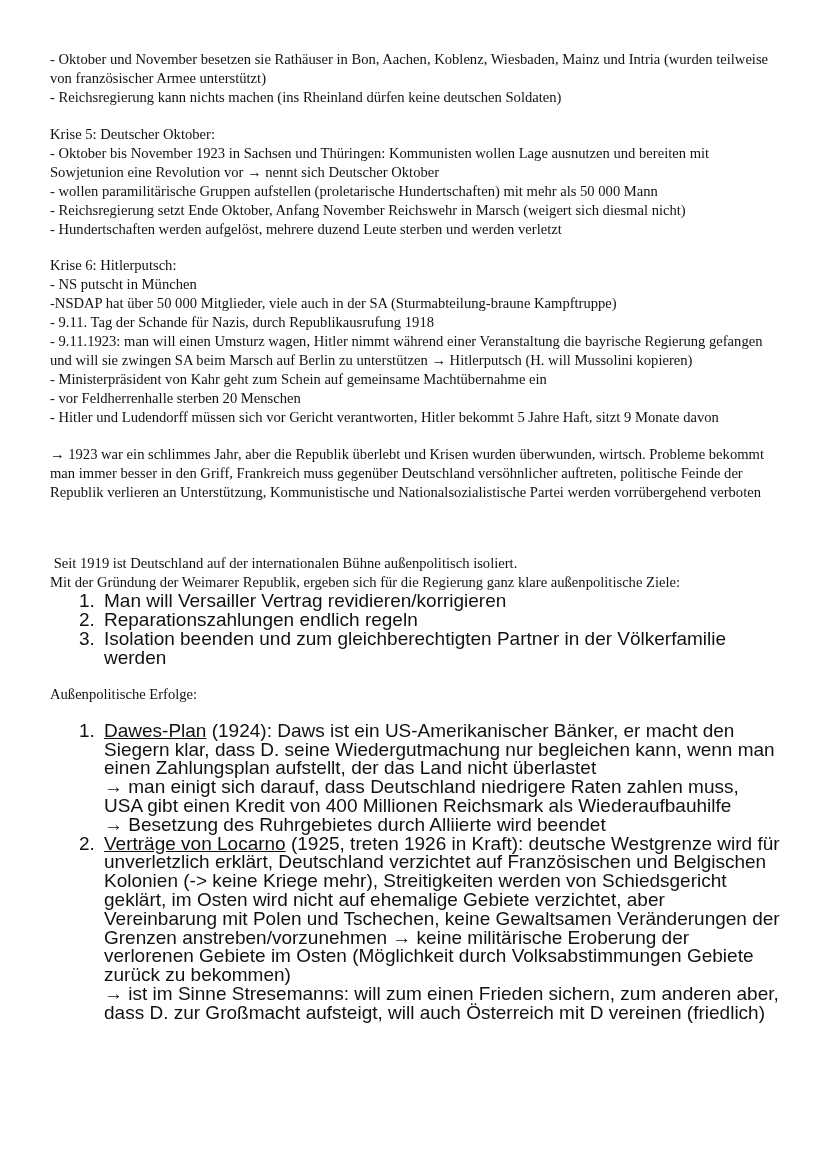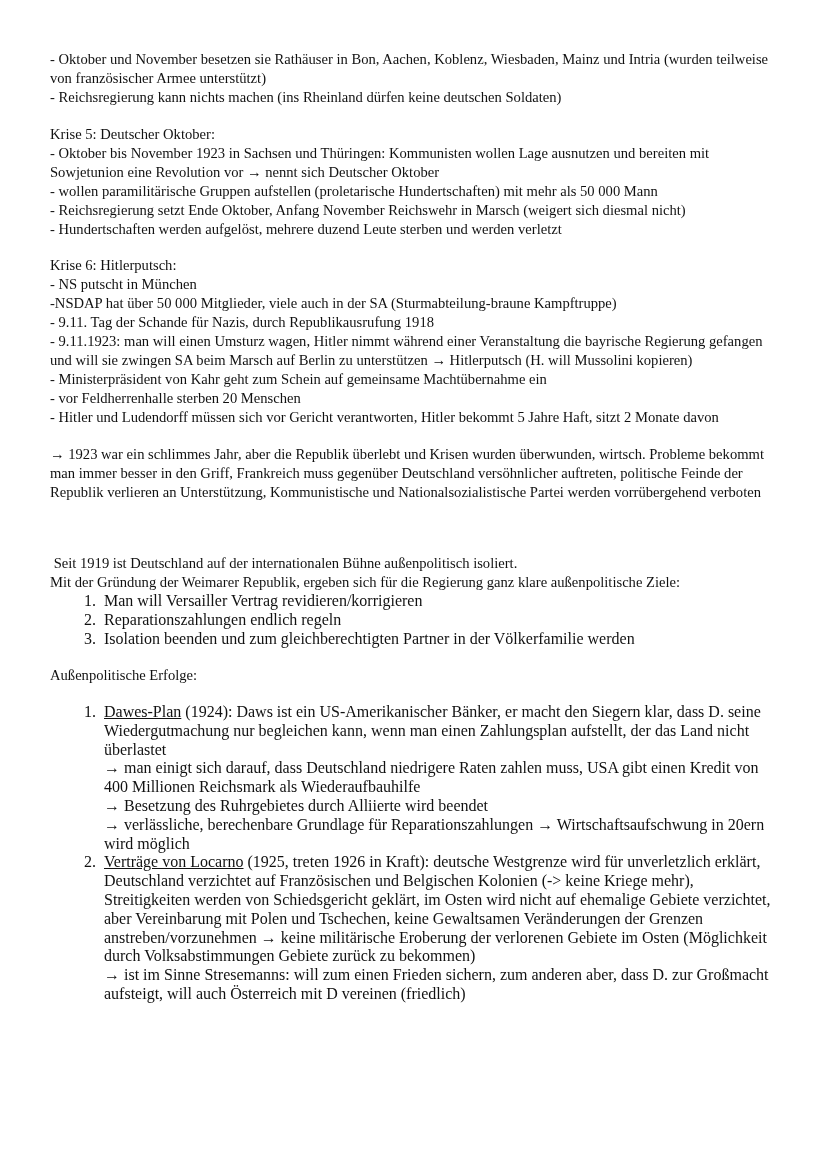--- a/index.html
+++ b/index.html
@@ -1,19 +1,19 @@
 <!DOCTYPE html>
 <html><head>
 <meta charset="utf-8">
 <style>
   html, body { margin: 0; padding: 0; background: #ffffff; }
   body { width: 828px; height: 1171px; overflow: hidden; position: relative; color: #111; }
   .page { position: absolute; left: 50px; top: 50px; width: 730px; }
   .serif { font-family: "Liberation Serif", "DejaVu Serif", serif; font-size: 14.6px; line-height: 19px; }
-  .sans { font-family: Liberation Serif, serif; font-size: 16px; line-height: 18.8px; }
+  .sans { font-family: Liberation Sans, sans-serif; font-size: 19px; line-height: 18.8px; }
   .line { white-space: normal; }
   .gap { height: 17.6px; }
   .gap-lg { height: 35px; }
   .heading { color: #c9a227; font-weight: bold; text-decoration: underline; font-family: "Liberation Serif", serif; font-size: 14.6px; line-height: 18px; }
   .goals { margin: 0; padding-left: 50px; }
   .goals li { padding-left: 4px; }
   .success-list { margin: 0; padding-left: 50px; }
   .success-list li { padding-left: 4px; margin-bottom: 0; }
   .u { text-decoration: underline; }
 </style>
@@ -40,21 +40,21 @@
   <div class="gap"></div>
 
   <div class="serif">
     <div class="line">Krise 6: Hitlerputsch:</div>
     <div class="line">- NS putscht in München</div>
     <div class="line">-NSDAP hat über 50 000 Mitglieder, viele auch in der SA (Sturmabteilung-braune Kampftruppe)</div>
     <div class="line">- 9.11. Tag der Schande für Nazis, durch Republikausrufung 1918</div>
     <div class="line">- 9.11.1923: man will einen Umsturz wagen, Hitler nimmt während einer Veranstaltung die bayrische Regierung gefangen und will sie zwingen SA beim Marsch auf Berlin zu unterstützen → Hitlerputsch (H. will Mussolini kopieren)</div>
     <div class="line">- Ministerpräsident von Kahr geht zum Schein auf gemeinsame Machtübernahme ein</div>
     <div class="line">- vor Feldherrenhalle sterben 20 Menschen</div>
-    <div class="line">- Hitler und Ludendorff müssen sich vor Gericht verantworten, Hitler bekommt 5 Jahre Haft, sitzt 2 Monate davon</div>
+    <div class="line">- Hitler und Ludendorff müssen sich vor Gericht verantworten, Hitler bekommt 5 Jahre Haft, sitzt 9 Monate davon</div>
   </div>
 
   <div class="gap"></div>
 
   <div class="serif line">→ 1923 war ein schlimmes Jahr, aber die Republik überlebt und Krisen wurden überwunden, wirtsch. Probleme bekommt man immer besser in den Griff, Frankreich muss gegenüber Deutschland versöhnlicher auftreten, politische Feinde der Republik verlieren an Unterstützung, Kommunistische und Nationalsozialistische Partei werden vorrübergehend verboten</div>
 
   <div class="gap-lg"></div>
 
 
   <div class="gap"></div>
@@ -75,21 +75,20 @@
 
   <div class="serif line">Außenpolitische Erfolge:</div>
 
   <div class="gap"></div>
 
   <ol class="success-list sans">
     <li>
       <span class="u">Dawes-Plan</span><span> (1924): Daws ist ein US-Amerikanischer Bänker, er macht den Siegern klar, dass D. seine Wiedergutmachung nur begleichen kann, wenn man einen Zahlungsplan aufstellt, der das Land nicht überlastet</span>
       <div>→ man einigt sich darauf, dass Deutschland niedrigere Raten zahlen muss, USA gibt einen Kredit von 400 Millionen Reichsmark als Wiederaufbauhilfe</div>
       <div>→ Besetzung des Ruhrgebietes durch Alliierte wird beendet</div>
-      <div>→ verlässliche, berechenbare Grundlage für Reparationszahlungen → Wirtschaftsaufschwung in 20ern wird möglich</div>
     </li>
     <li>
       <span class="u">Verträge von Locarno</span><span> (1925, treten 1926 in Kraft): deutsche Westgrenze wird für unverletzlich erklärt, Deutschland verzichtet auf Französischen und Belgischen Kolonien (-&gt; keine Kriege mehr), Streitigkeiten werden von Schiedsgericht geklärt, im Osten wird nicht auf ehemalige Gebiete verzichtet, aber Vereinbarung mit Polen und Tschechen, keine Gewaltsamen Veränderungen der Grenzen anstreben/vorzunehmen → keine militärische Eroberung der verlorenen Gebiete im Osten (Möglichkeit durch Volksabstimmungen Gebiete zurück zu bekommen)</span>
       <div>→ ist im Sinne Stresemanns: will zum einen Frieden sichern, zum anderen aber, dass D. zur Großmacht aufsteigt, will auch Österreich mit D vereinen (friedlich)</div>
     </li>
   </ol>
 
 </div>
 
 </body></html>

